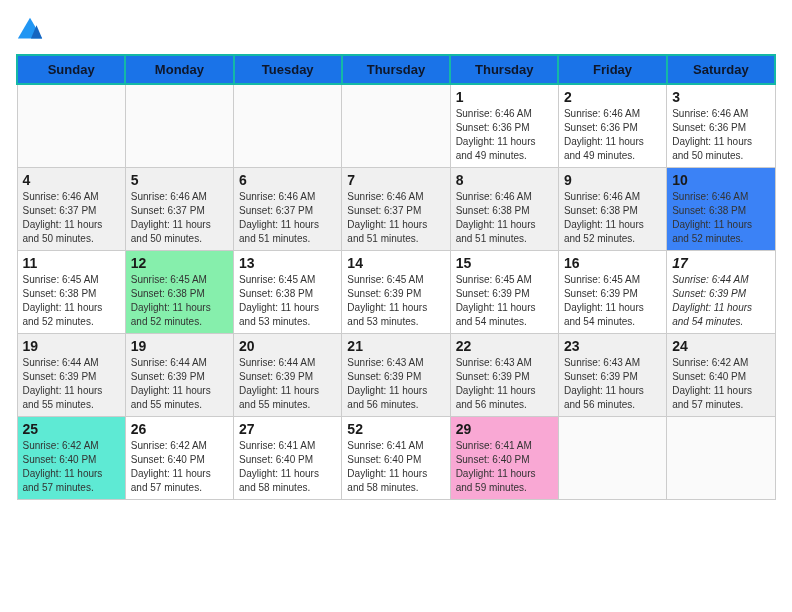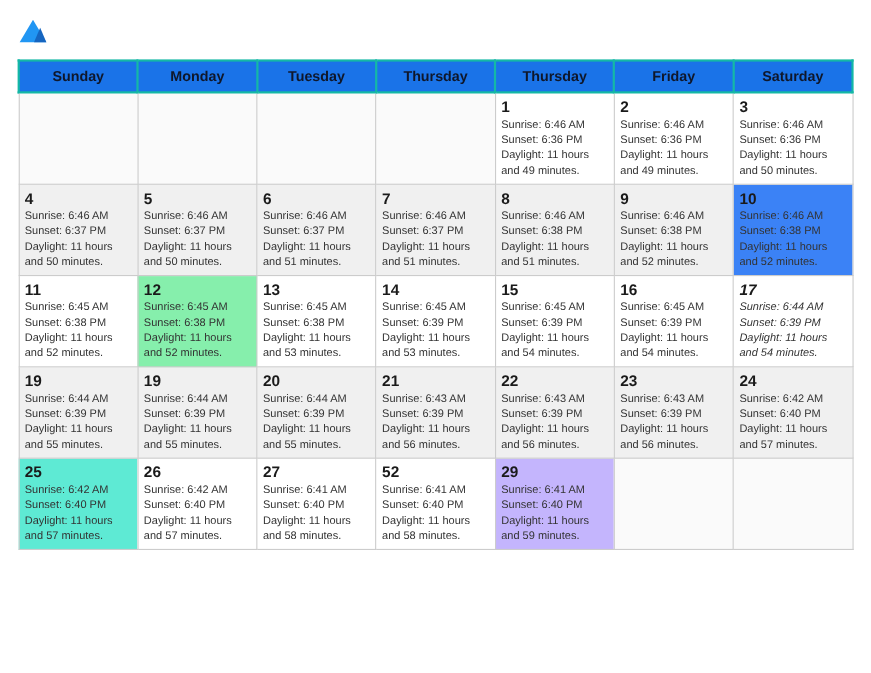--- a/index.html
+++ b/index.html
@@ -320,21 +320,21 @@
 Daylight: 11 hours
 and 58 minutes.</div>
         </td>
         <td style="background: rgb(255, 255, 255);">
           <span class="day-num">52</span>
           <div class="day-info">Sunrise: 6:41 AM
 Sunset: 6:40 PM
 Daylight: 11 hours
 and 58 minutes.</div>
         </td>
-        <td style="background: #c4b5fd;">
+        <td style="background: #f9a8d4;">
           <span class="day-num">29</span>
           <div class="day-info">Sunrise: 6:41 AM
 Sunset: 6:40 PM
 Daylight: 11 hours
 and 59 minutes.</div>
         </td>
         <td class="empty" style="background: rgb(250, 250, 250);"></td>
         <td class="empty" style="background: rgb(250, 250, 250);"></td>
       </tr>
     </tbody>

